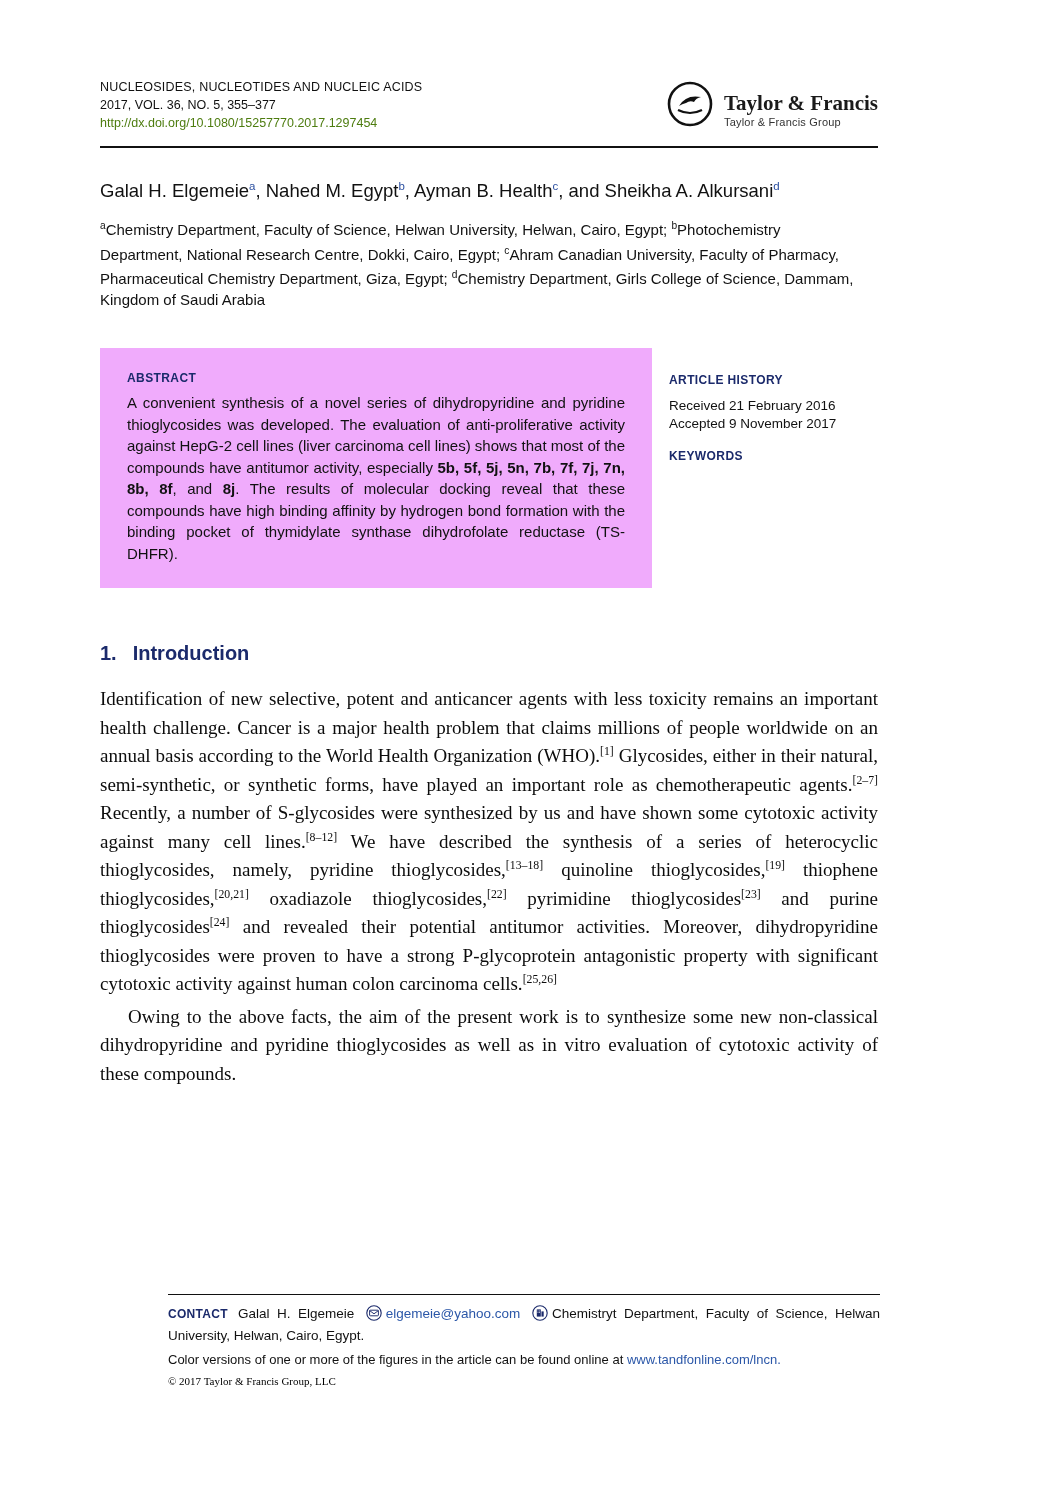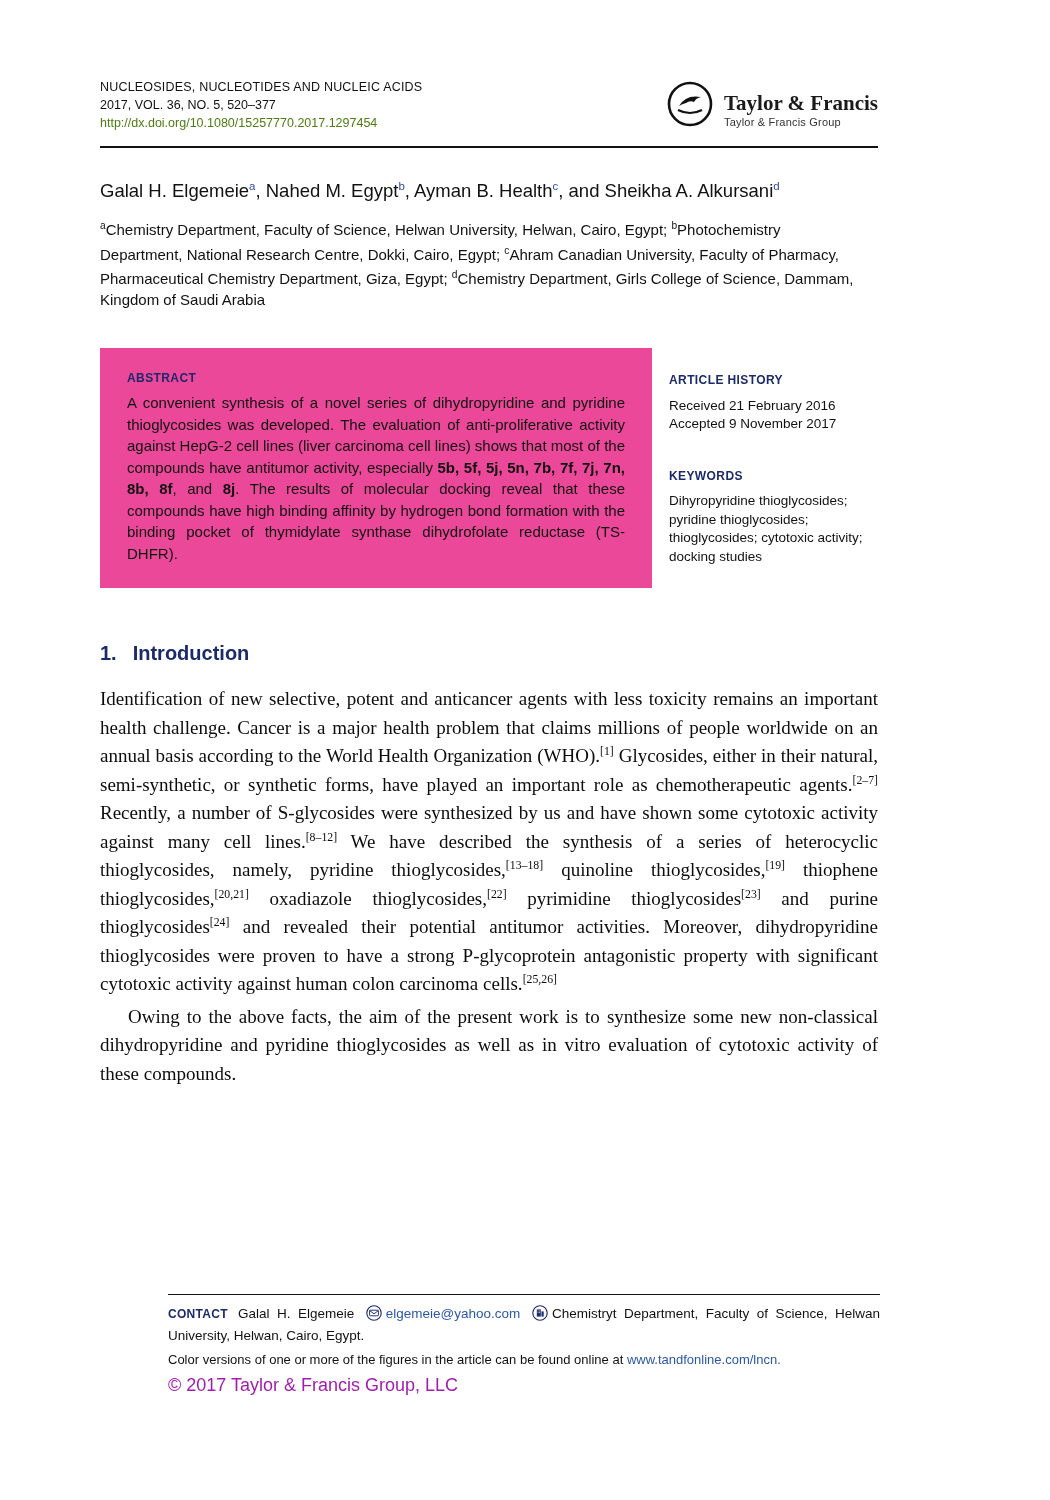--- a/index.html
+++ b/index.html
@@ -38,33 +38,33 @@
   }
   .authors { margin: 26px 0 0 0; font-size: 18.5px; line-height: 24px; color:#111; }
   .authors sup { font-size: 0.62em; color:#2b4fa0; }
   .affil { margin: 13px 0 0 0; font-size: 15px; line-height: 20.5px; color:#111; max-width: 760px; }
   .affil sup { font-size: 0.68em; }
 
   
   .abs-row { display:flex; margin-top: 38px; }
   .abs-box {
     width: 552px;
-    background: #ec4899;
+    background: #f0abfc;
     padding: 23px 27px 24px 27px;
   }
   .kicker {
     font-size: 12px;
     font-weight: bold;
     color: #1b2a6b;
     letter-spacing: 0.4px;
     margin: 0 0 7px 0;
   }
   .abs-box p { margin:0; font-size:15px; line-height:21.5px; text-align:justify; color:#111; }
   .meta { width: 198px; margin-left: 17px; padding-top: 23px; font-size: 13.5px; line-height: 18.5px; color:#111; }
-  .meta .kw { margin-top: 33px; }
+  .meta .kw { margin-top: 13px; }
 
   
   h2.section {
     margin: 54px 0 0 0;
     font-size: 20px;
     font-weight: bold;
     color: #1b2a6b;
   }
   h2.section .num { margin-right: 16px; }
   p.body {
@@ -80,34 +80,34 @@
 
   
   .foot { position:absolute; left:146px; right:148px; top:1294px; }
   .foot-rule { border:none; border-top:1.5px solid #111; margin:0 0 9px 0; }
   .contact { margin:0; font-size:13.5px; line-height:19px; text-align:justify; color:#111; }
   .contact .clabel { font-weight:bold; color:#1b2a6b; font-size:12px; letter-spacing:0.3px; margin-right:10px; }
   .contact a { color:#2b57a8; text-decoration:none; }
   .icn { display:inline-block; vertical-align:-3px; margin:0 4px; }
   .colornote { margin:7px 0 0 0; font-size:13px; color:#111; }
   .colornote a { color:#2b57a8; text-decoration:none; }
-  .copy { margin:8px 0 0 0; font-size:18px; color:#a21caf; }
+  .copy { margin:8px 0 0 0; font-size:11px; color:#000000;font-family:Liberation Serif, serif; }
 
   
   .seg-bsup { color:#2b4fa0; }
 </style>
 </head>
 <body>
 
 <div class="page">
 
   <header class="head">
     <div class="head-left">
       <div class="jname">NUCLEOSIDES, NUCLEOTIDES AND NUCLEIC ACIDS</div>
-      <div>2017, VOL. 36, NO. 5, 520–377</div>
+      <div>2017, VOL. 36, NO. 5, 355–377</div>
       <a href="#">http://dx.doi.org/10.1080/15257770.2017.1297454</a>
     </div>
     <div class="head-right">
       <span class="logo-circle">
         <svg viewBox="0 0 48 48" width="48" height="48" aria-hidden="true">
           <circle cx="24" cy="24" r="21" fill="none" stroke="#111" stroke-width="2.6"></circle>
           <path d="M13 26 q7 -12 22 -9 q-5 1 -7 5 q-4 -2 -8 1 q-4 1 -7 3 z" fill="#111"></path>
           <path d="M12 30 q12 6 24 0" stroke="#111" stroke-width="2.2" fill="none"></path>
         </svg>
       </span>
@@ -127,21 +127,20 @@
   <div class="abs-row">
     <div class="abs-box">
       <div class="kicker">ABSTRACT</div>
       <p><span>A convenient synthesis of a novel series of dihydropyridine and pyridine thioglycosides was developed. The evaluation of anti-proliferative activity against HepG-2 cell lines (liver carcinoma cell lines) shows that most of the compounds have antitumor activity, especially </span><b class="seg-b">5b, 5f, 5j, 5n, 7b, 7f, 7j, 7n, 8b, 8f</b><span>, and </span><b class="seg-b">8j</b><span>. The results of molecular docking reveal that these compounds have high binding affinity by hydrogen bond formation with the binding pocket of thymidylate synthase dihydrofolate reductase (TS-DHFR).</span></p>
     </div>
     <aside class="meta">
       <div class="kicker">ARTICLE HISTORY</div>
       <div>Received 21 February 2016</div>
       <div>Accepted 9 November 2017</div>
       <div class="kicker kw">KEYWORDS</div>
-      <div>Dihyropyridine thioglycosides; pyridine thioglycosides; thioglycosides; cytotoxic activity; docking studies</div>
     </aside>
   </div>
 
   <h2 class="section">
     <span class="num">1.</span><span>Introduction</span>
   </h2>
 
   <p class="body"><span>Identification of new selective, potent and anticancer agents with less toxicity remains an important health challenge. Cancer is a major health problem that claims millions of people worldwide on an annual basis according to the World Health Organization (WHO).</span><sup class="seg-sup">[1]</sup><span> Glycosides, either in their natural, semi-synthetic, or synthetic forms, have played an important role as chemotherapeutic agents.</span><sup class="seg-sup">[2–7]</sup><span> Recently, a number of S-glycosides were synthesized by us and have shown some cytotoxic activity against many cell lines.</span><sup class="seg-sup">[8–12]</sup><span> We have described the synthesis of a series of heterocyclic thioglycosides, namely, pyridine thioglycosides,</span><sup class="seg-sup">[13–18]</sup><span> quinoline thioglycosides,</span><sup class="seg-sup">[19]</sup><span> thiophene thioglycosides,</span><sup class="seg-sup">[20,21]</sup><span> oxadiazole thioglycosides,</span><sup class="seg-sup">[22]</sup><span> pyrimidine thioglycosides</span><sup class="seg-sup">[23]</sup><span> and purine thioglycosides</span><sup class="seg-sup">[24]</sup><span> and revealed their potential antitumor activities. Moreover, dihydropyridine thioglycosides were proven to have a strong P-glycoprotein antagonistic property with significant cytotoxic activity against human colon carcinoma cells.</span><sup class="seg-sup">[25,26]</sup></p>
   <p class="body p2"><span>Owing to the above facts, the aim of the present work is to synthesize some new non-classical dihydropyridine and pyridine thioglycosides as well as in vitro evaluation of cytotoxic activity of these compounds.</span></p>
 

